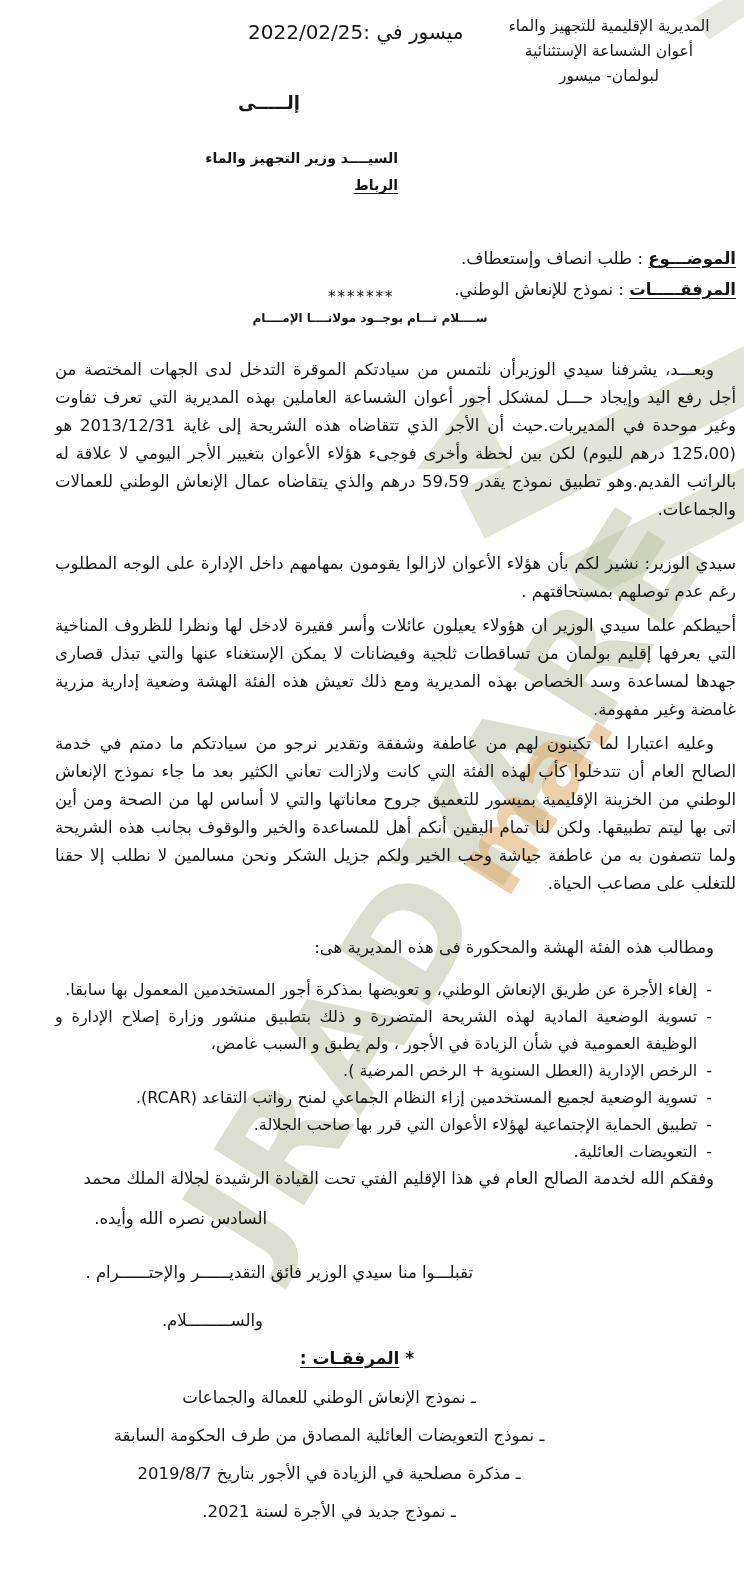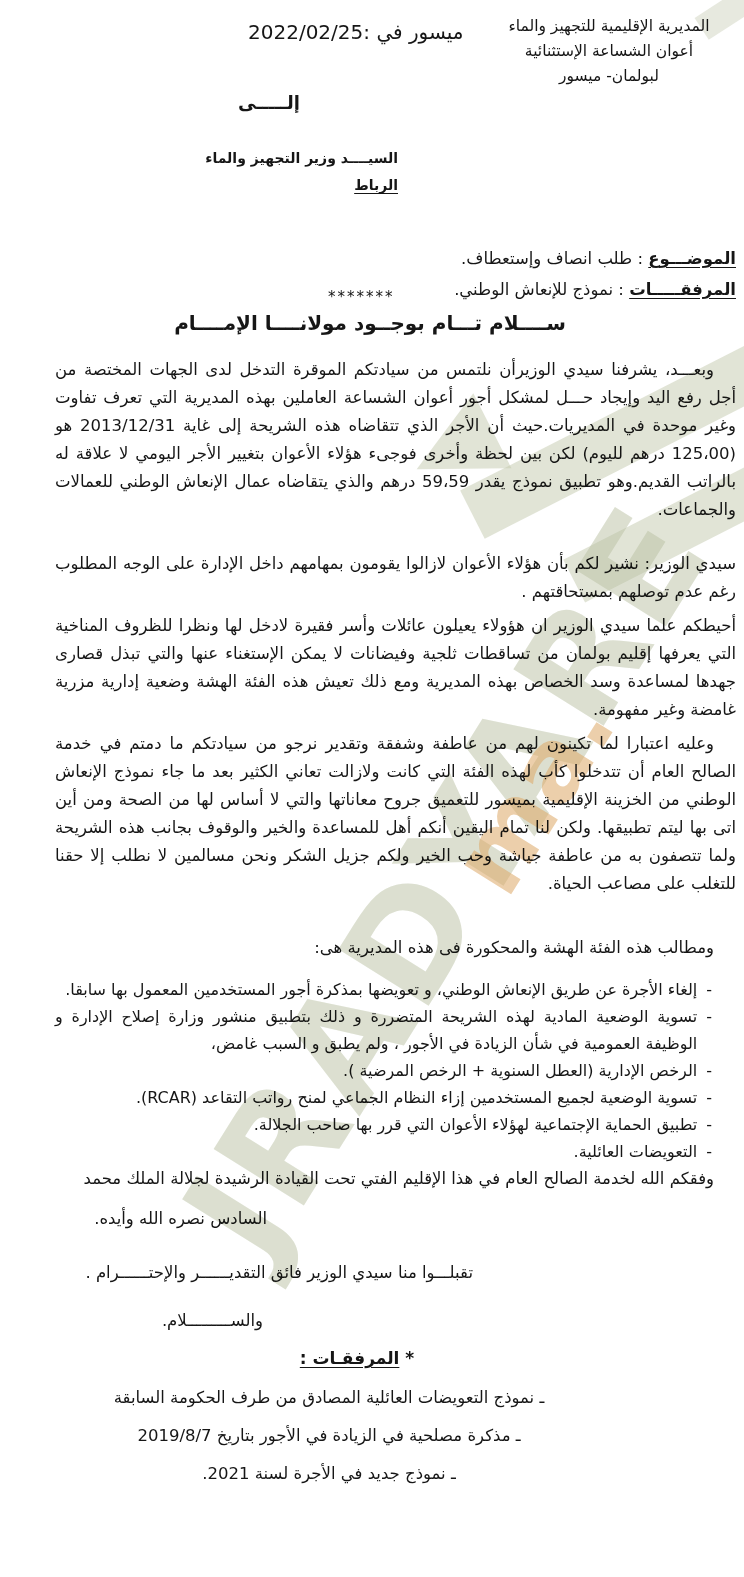--- a/index.html
+++ b/index.html
@@ -41,21 +41,21 @@
   .content { position: relative; z-index: 1; }
   .sender { position: absolute; top: 14px; right: 9px; width: 252px; text-align: center; font-size: 15.5px; line-height: 25px; }
   .date   { position: absolute; top: 20px; left: 248px; font-size: 20px; white-space: nowrap; }
   .to-word { position: absolute; top: 92px; left: 238px; font-size: 18px; font-weight: bold; }
   .addressee { position: absolute; top: 145px; left: 138px; width: 260px; text-align: right; font-weight: bold; font-size: 14px; line-height: 27px; }
   .addressee .city { text-decoration: underline; text-underline-offset: 3px; }
   
   .meta { position: absolute; top: 243px; right: 8px; font-size: 16.5px; line-height: 31px; text-align: right; }
   .meta-label { font-weight: bold; text-decoration: underline; text-underline-offset: 3px; }
   .stars { position: absolute; top: 288px; left: 328px; font-size: 15px; letter-spacing: 2px; }
-  .greeting { position: absolute; top: 311px; left: 160px; width: 420px; text-align: center; font-weight: bold; font-size: 20px; }
+  .greeting { position: absolute; top: 311px; left: 160px; width: 420px; text-align: center; font-weight: bold; font-size: 12px; }
   
   .body { position: absolute; top: 356px; right: 8px; left: 55px; font-size: 16.5px; line-height: 28px; text-align: justify; }
   .body p { margin: 0 0 6px; }
   .body p.indent, .indent { text-indent: 22px; }
   .body p.p1 { margin-bottom: 26px; }
   .demands-intro { margin-top: 36px; }
   .demands { margin-top: 14px; padding-right: 24px; font-size: 16px; line-height: 27px; }
   .demand { display: flex; gap: 9px; }
   .demand .dash { flex: 0 0 auto; }
   .closing { margin-top: 10px; }
@@ -145,19 +145,20 @@
 
       <p class="closing indent">وفقكم الله لخدمة الصالح العام في هذا الإقليم الفتي تحت القيادة الرشيدة لجلالة   الملك محمد</p>
       <div class="closing-line2">السادس نصره الله وأيده.</div>
 
       <div class="signoff">تقبلـــوا منا سيدي الوزير فائق التقديــــــر والإحتــــــرام  .</div>
       <div class="salam">والســـــــــلام.</div>
     </div>
 
     <div class="footer">
       <div class="footer-title"><span>*</span> <span class="u">المرفقـات :</span></div>
+      <div class="footer-item">ـ نموذج الإنعاش الوطني للعمالة والجماعات</div>
       <div class="footer-item">ـ نموذج التعويضات العائلية المصادق من طرف الحكومة السابقة</div>
       <div class="footer-item">ـ مذكرة مصلحية  في الزيادة في الأجور بتاريخ 2019/8/7</div>
       <div class="footer-item">ـ نموذج جديد في الأجرة لسنة 2021.</div>
     </div>
 
   </div>
 </div>
 
 </body></html>

